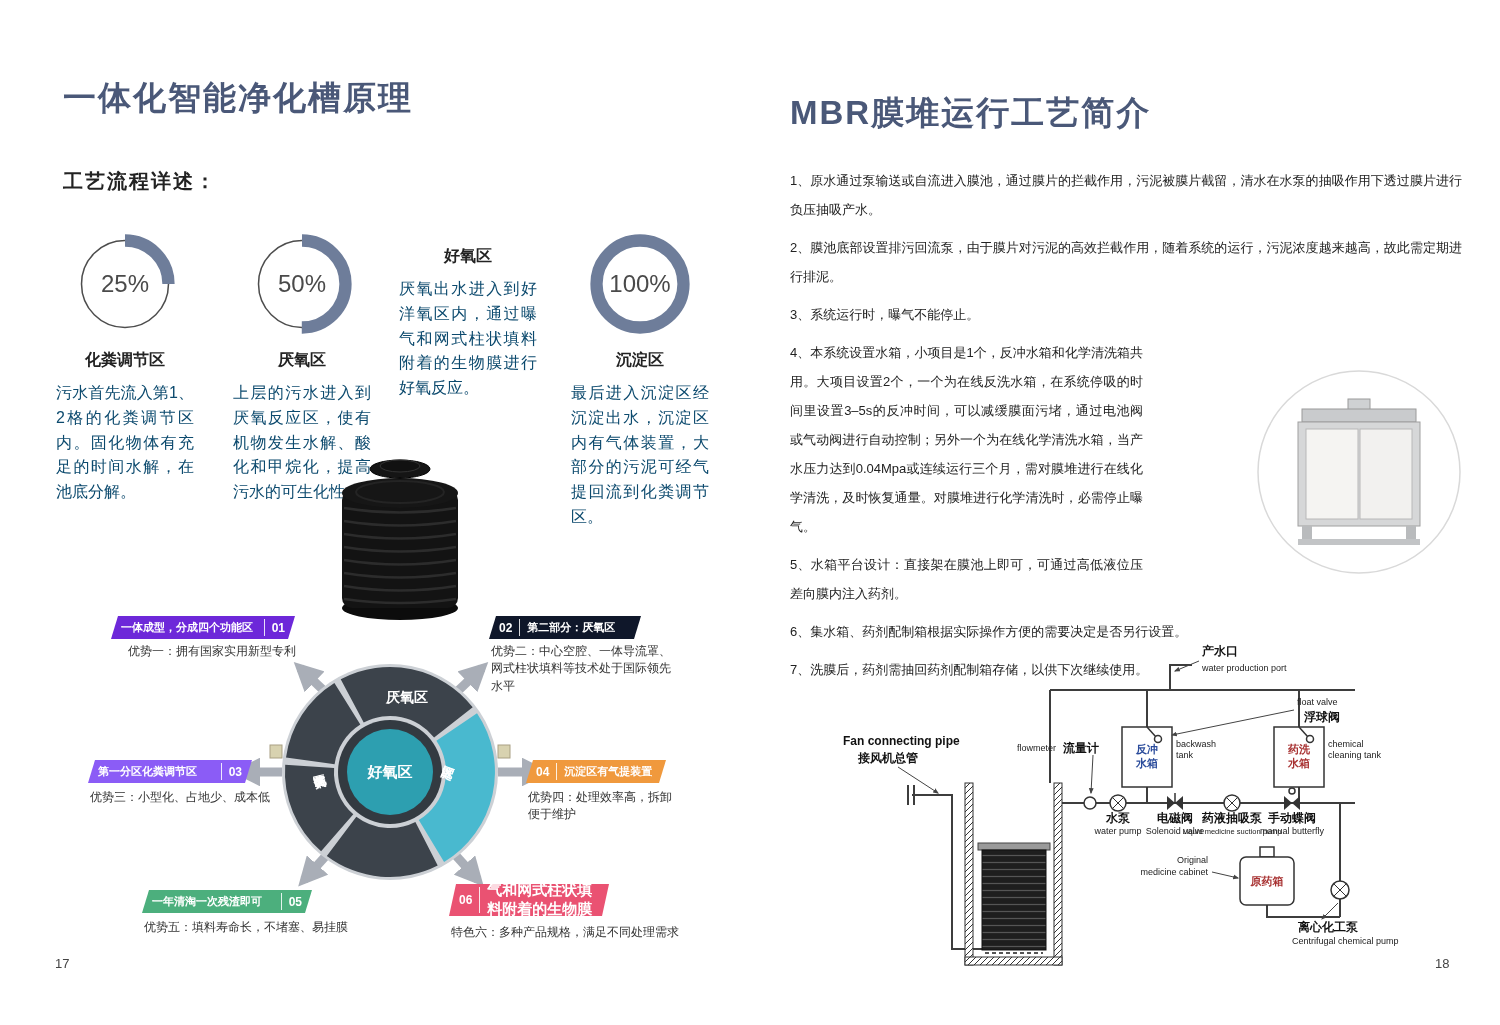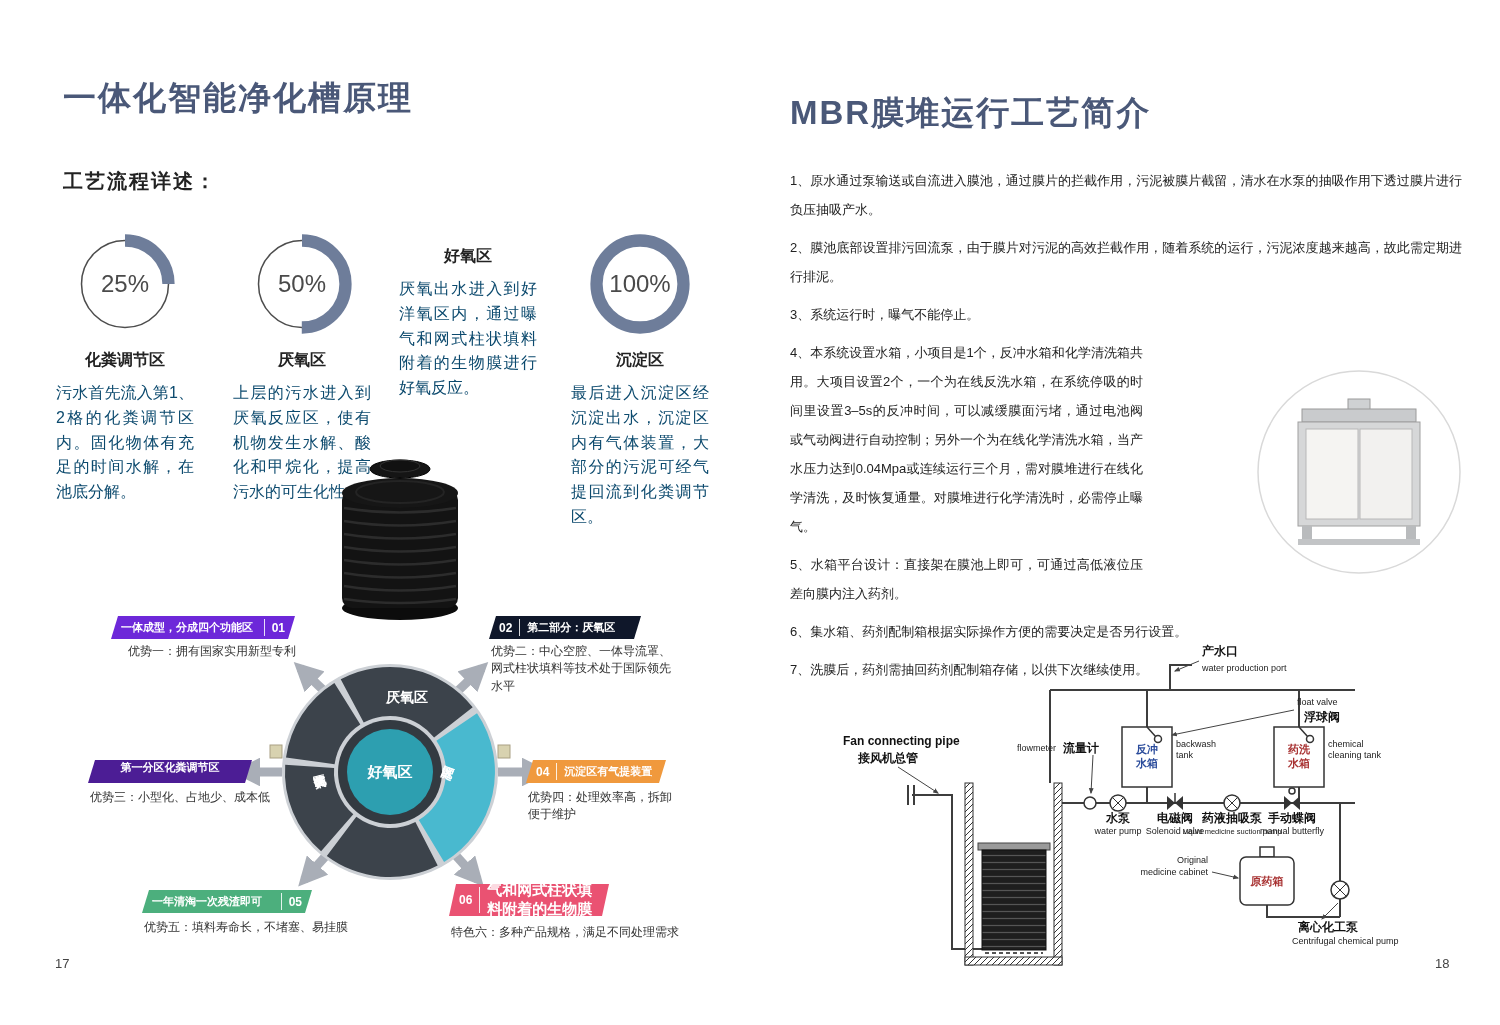--- a/index.html
+++ b/index.html
@@ -171,21 +171,21 @@
   </div>
   <p class="banner-desc d01">优势一：拥有国家实用新型专利</p>
 
   <div class="banner b02" style="background: #0f172a;">
     <span class="num">02</span>
     <span class="sep"></span>
     <span class="txt">第二部分：厌氧区</span>
   </div>
   <p class="banner-desc d02">优势二：中心空腔、一体导流罩、网式柱状填料等技术处于国际领先水平</p>
 
-  <div class="banner b03" style="background: #4c1d95; flex-direction: column;">
+  <div class="banner b03" style="background: #8b5cf6;">
     <span class="txt">第一分区化粪调节区</span>
     <span class="sep"></span>
     <span class="num">03</span>
   </div>
   <p class="banner-desc d03">优势三：小型化、占地少、成本低</p>
 
   <div class="banner b04" style="background: rgb(240, 153, 61);">
     <span class="num">04</span>
     <span class="sep"></span>
     <span class="txt">沉淀区有气提装置</span>

